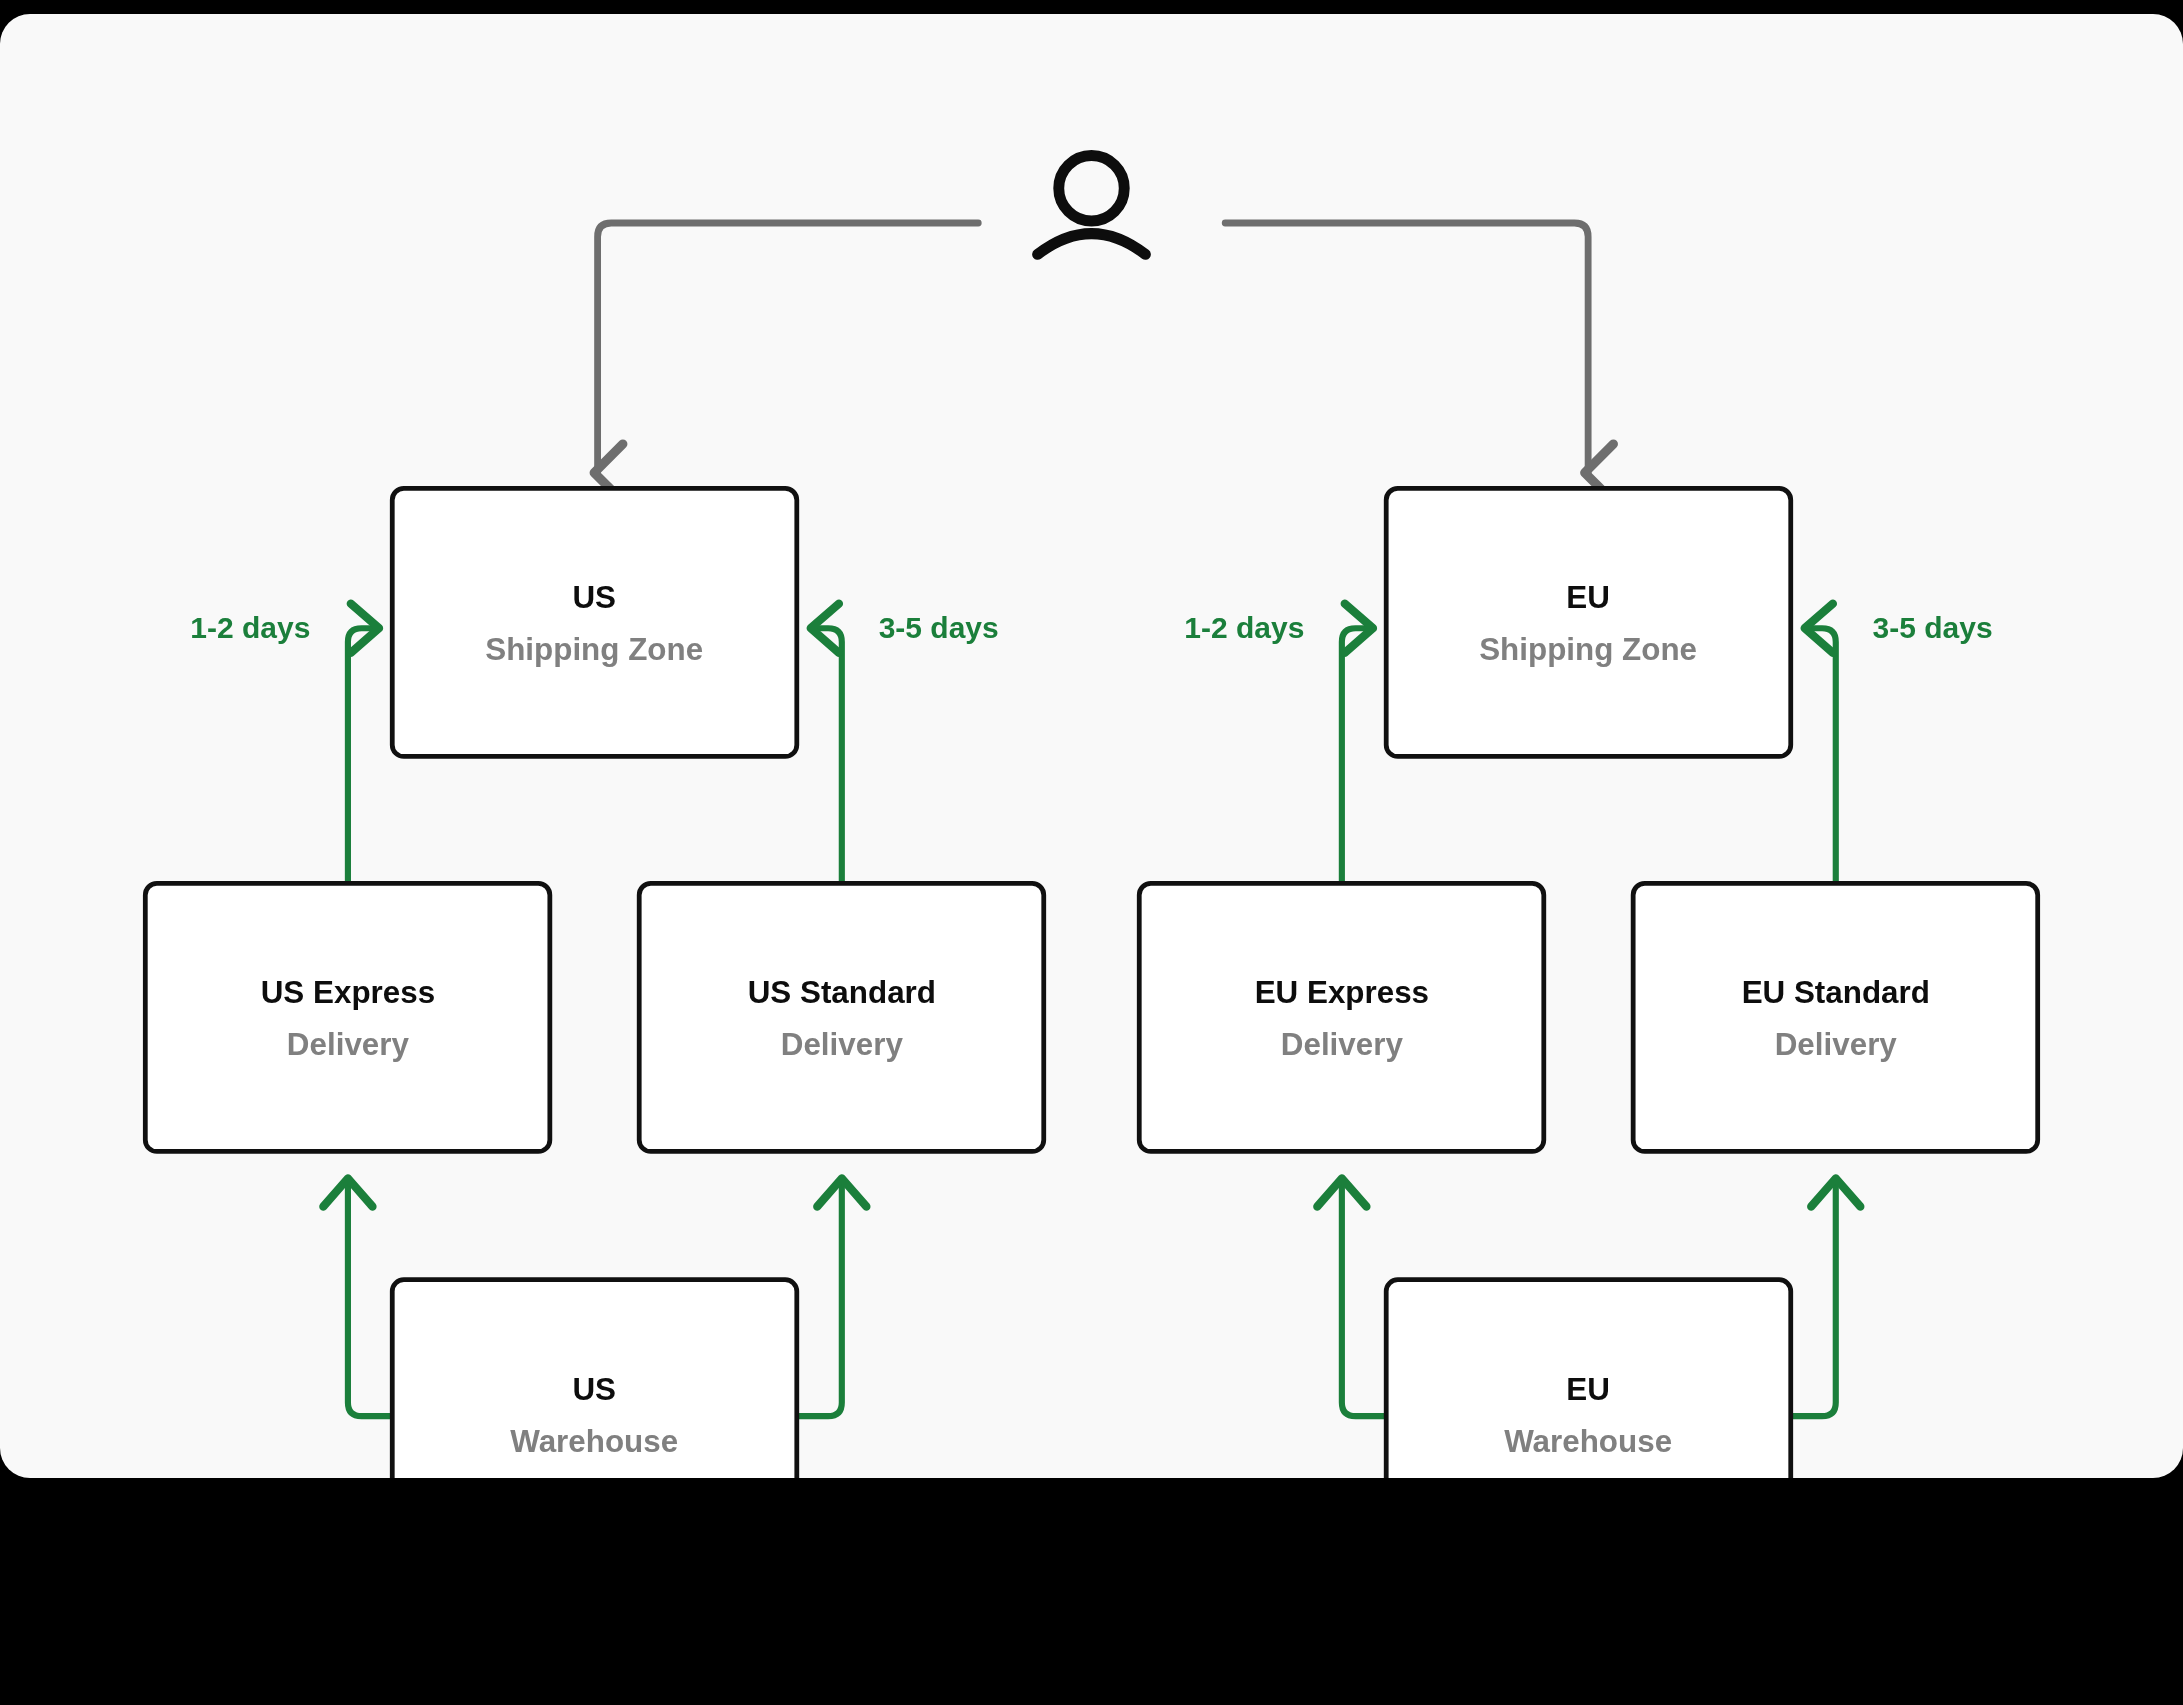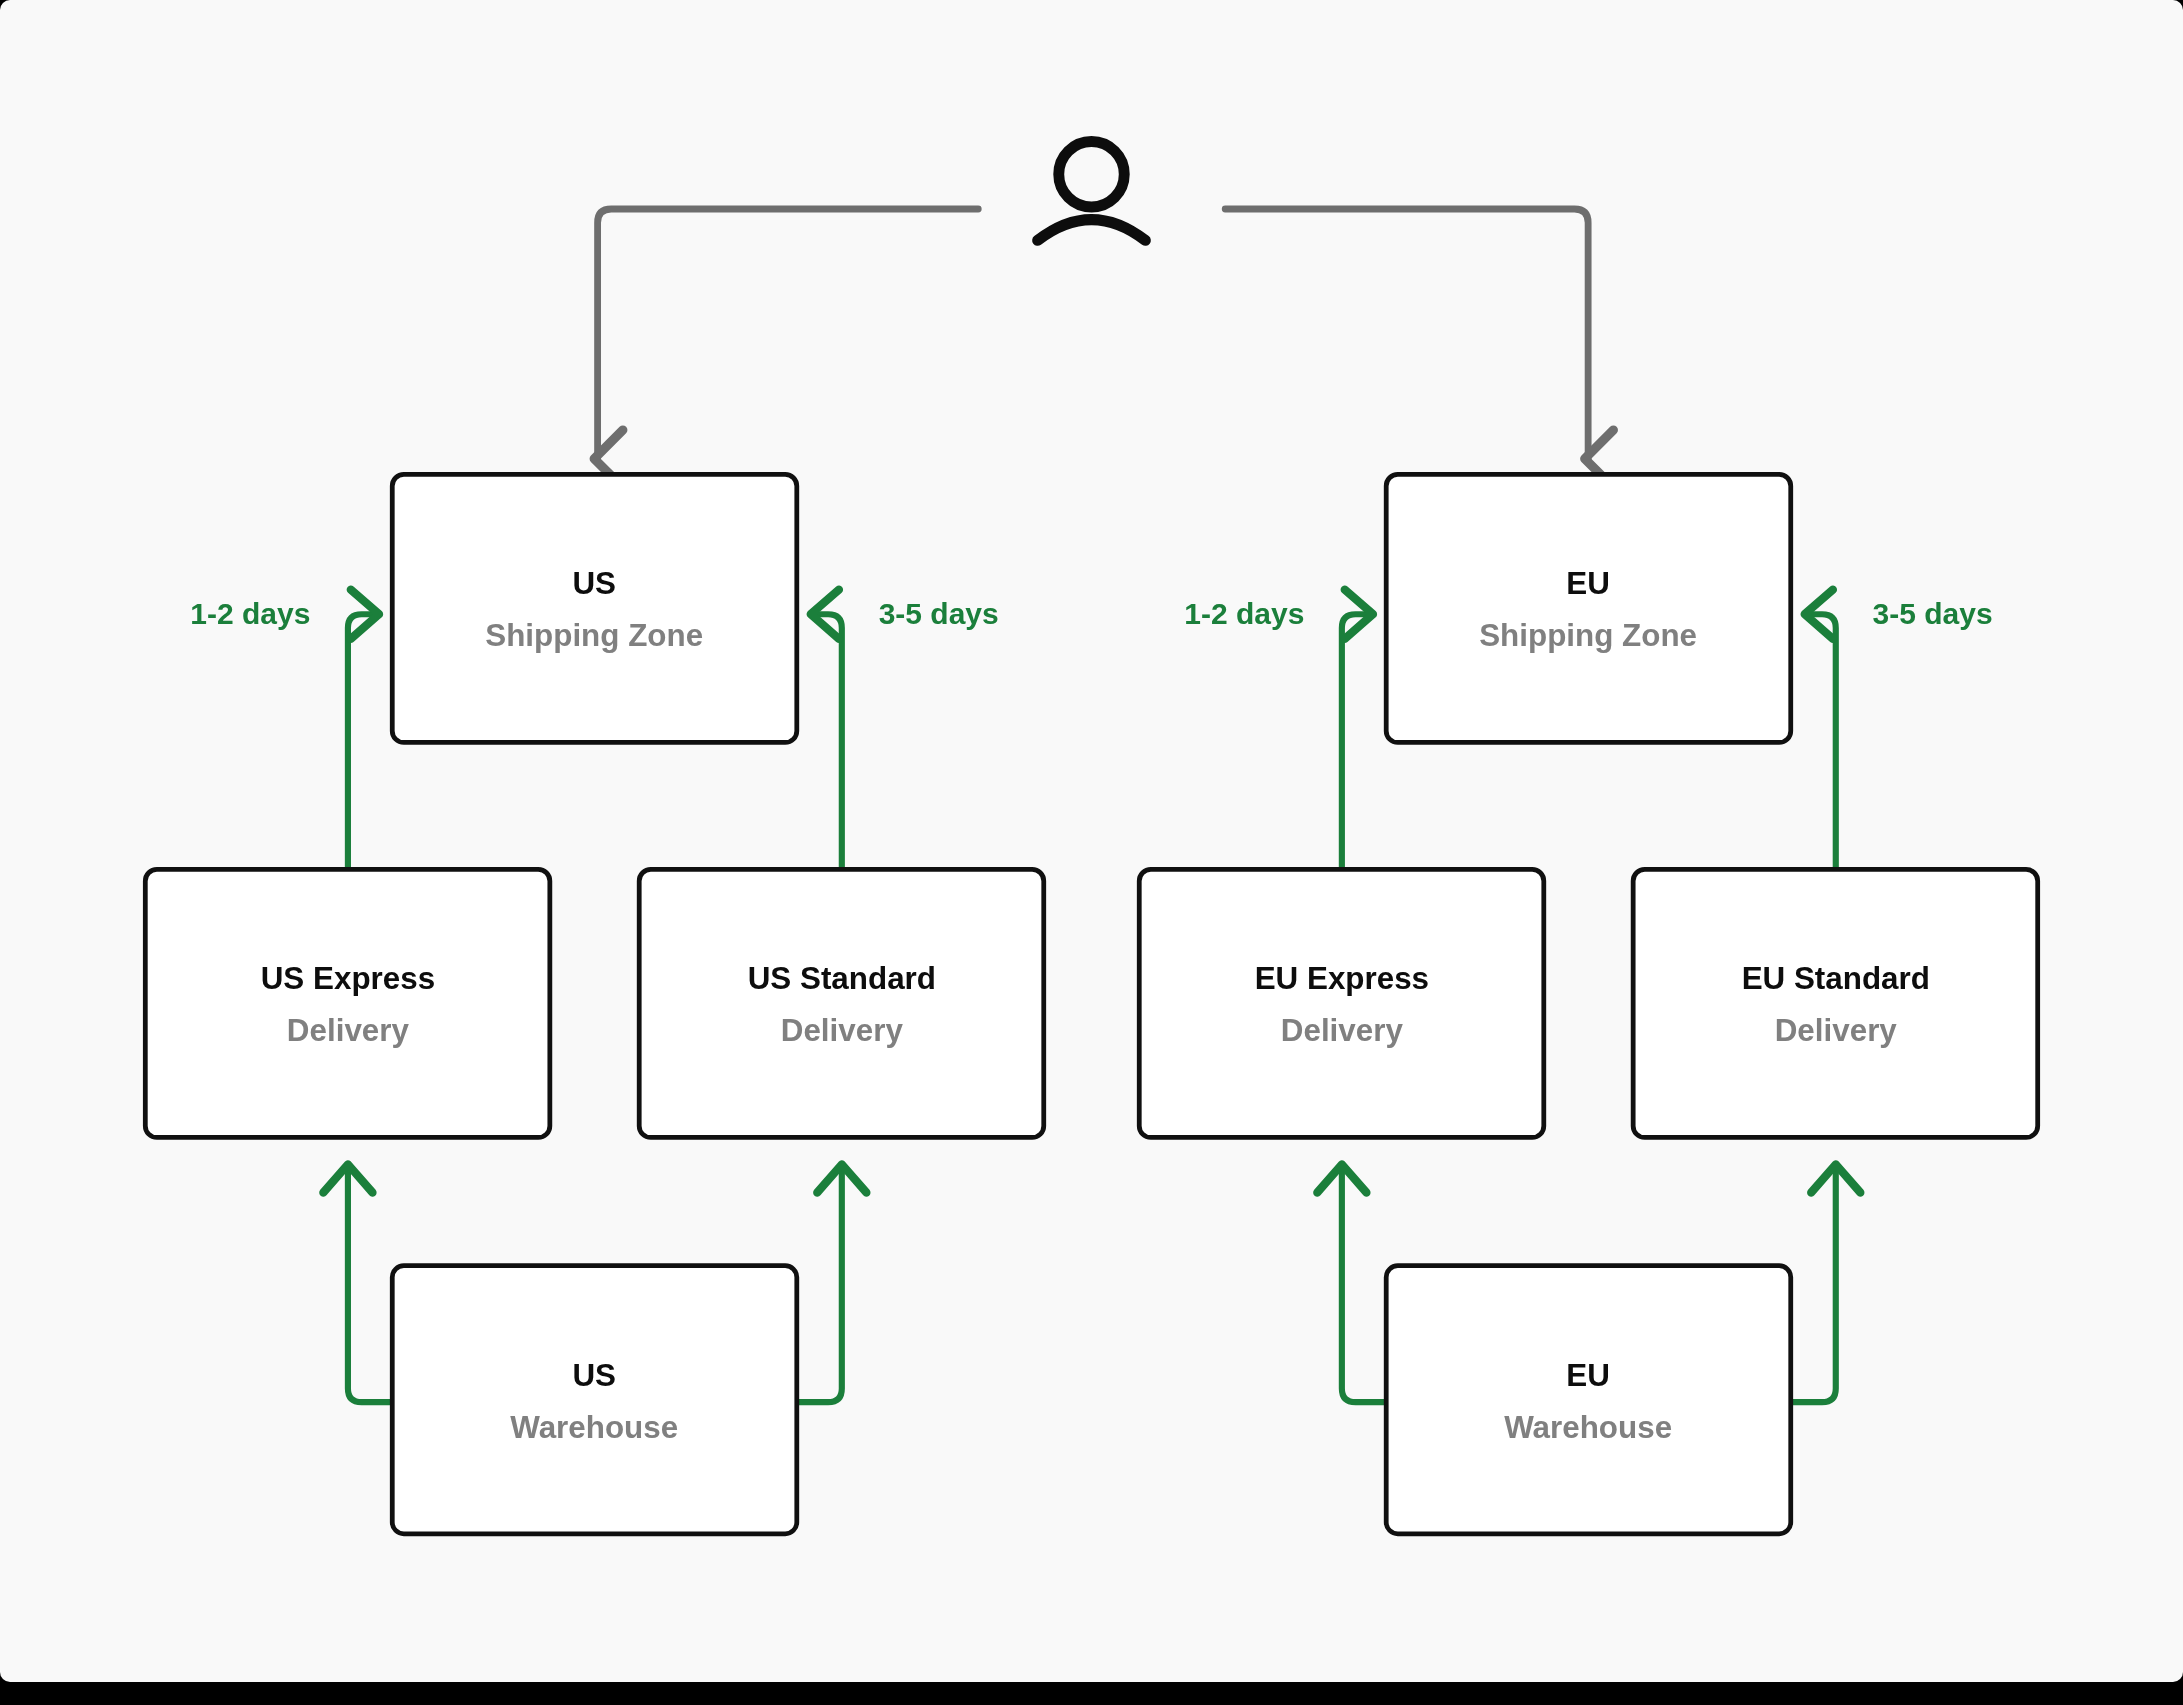--- a/index.html
+++ b/index.html
@@ -10,24 +10,25 @@
   }
   body {
     width: 2183px;
     height: 1706px;
     overflow: hidden;
     font-family: "Liberation Sans", sans-serif;
   }
   #canvas {
     position: relative;
     width: 2183px;
-    height: 1682px;
+    height: 1464px;
     background: #f9f9f9;
-    border-radius: 10px;
+    border-radius: 30px;
     overflow: hidden;
+    margin-top: 14px;
   }
   #diagram {
     position: absolute;
     left: 0;
     top: 0;
     width: 2183px;
     height: 1706px;
     display: block;
   }
   .node-title {

